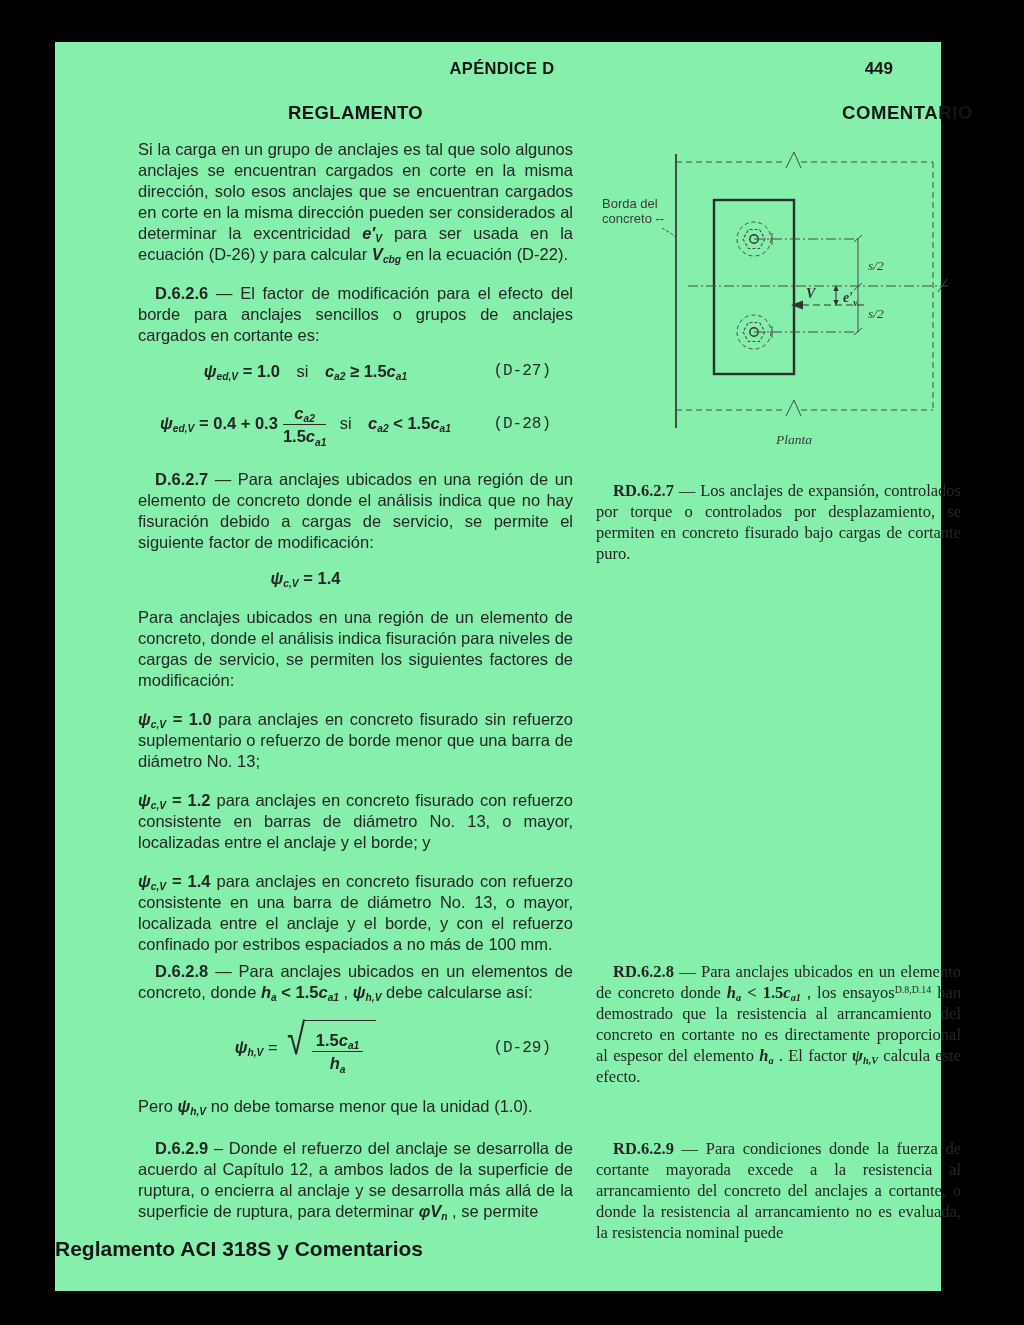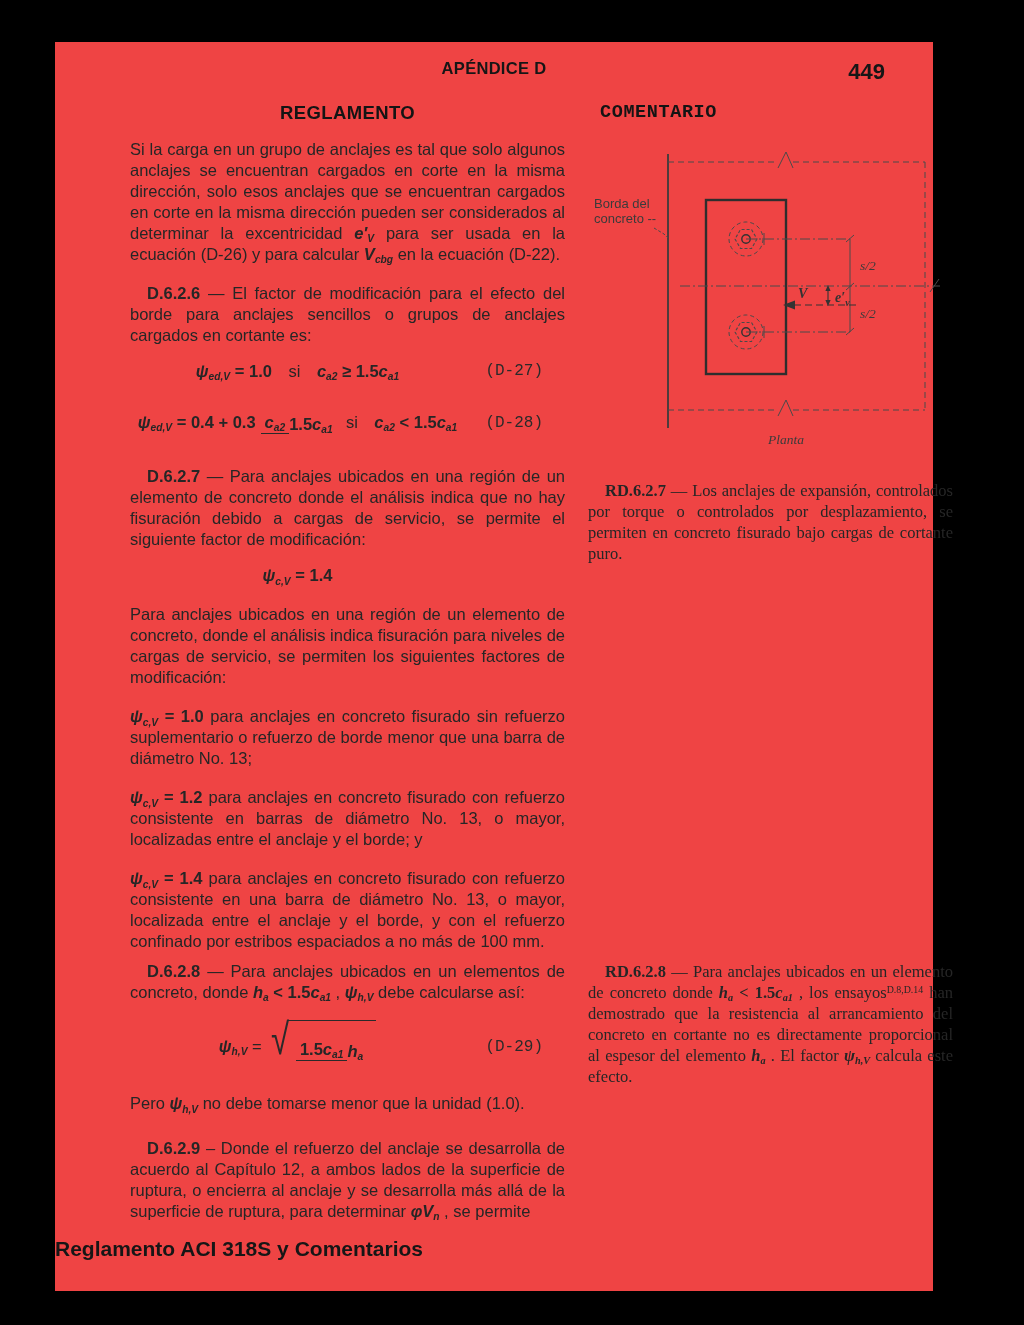--- a/index.html
+++ b/index.html
@@ -7,61 +7,62 @@
     width:1024px;height:1325px;
     background:#000;
     font-family:"Liberation Sans",sans-serif;
     position:relative;
     overflow:hidden;
   }
   .page{
     position:absolute;
     left:55px;top:42px;
     width:878px;height:1249px;
-    background:#ef4444;
+    background:#86efac;
     color:#222;
+    padding-left:8px;
   }
   
   .page-header{
     position:relative;
     padding-top:17px;
     height:24px;
   }
   .header-title{
     text-align:center;
     font-weight:bold;
     font-size:16.5px;
     letter-spacing:.3px;
     color:#161616;
   }
   .page-number{
     position:absolute;
     top:17px;right:48px;
     font-weight:bold;
-    font-size:22px;
+    font-size:17px;
     color:#161616;
   }
   
   .col-titles{
     display:grid;
     grid-template-columns:435px 365px;
     column-gap:35px;
     padding:0 49px 0 75px;
     margin-top:19px;
   }
   .col-title-left{
     text-align:center;
     font-weight:bold;
     font-size:18.5px;
     color:#141414;
     letter-spacing:.4px;
   }
   .col-title-right{
-    text-align:left;
-    font-family:Liberation Mono, monospace;
+    text-align:right;
+    font-family:Liberation Sans, sans-serif;
     font-weight:bold;
     font-size:18.5px;
     color:#141414;
     letter-spacing:.6px;
   }
   
   .row{
     display:grid;
     grid-template-columns:435px 365px;
     column-gap:23px;
@@ -112,25 +113,25 @@
   .eq-body{
     flex:1;text-align:center;
     font-size:16.5px;
   }
   .eq-tag{
     width:78px;text-align:right;
     padding-right:22px;
     font-size:16px;color:#2a2a2a;font-family:Liberation Mono, monospace;
   }
   .frac{
-    display:inline-flex;flex-direction:row;
+    display:inline-flex;flex-direction:column;
     vertical-align:middle;
     text-align:center;
     line-height:1.12;
-    margin:16px 5px;
+    margin:7px 5px;
     justify-content:flex-end;
   }
   .frac .num{border-bottom:1.7px solid #2a2a2a;padding:0 4px 2px;}
   .frac .den{padding-top:2px;}
   .sqrt{
     display:inline-flex;align-items:flex-start;
     vertical-align:middle;
     margin-left:6px;
   }
   .sqrt-sym{
@@ -311,16 +312,19 @@
     </div>
     <div class="col-right">
       <p class="indent"><b>RD.6.2.8</b> — Para anclajes ubicados en un elemento de concreto donde <span class="bi">h</span><sub>a</sub> <b>&lt; 1.5</b><span class="bi">c</span><sub>a1</sub> , los ensayos<sup>D.8,D.14</sup> han demostrado que la resistencia al arrancamiento del concreto en cortante no es directamente proporcional al espesor del elemento <span class="bi">h</span><sub>a</sub> . El factor <span class="bi">ψ</span><sub>h,V</sub> calcula este efecto.</p>
     </div>
   </div>
 
   <div class="row row-c">
     <div class="col-left">
       <p class="indent"><b>D.6.2.9</b> – Donde el refuerzo del anclaje se desarrolla de acuerdo al Capítulo 12, a ambos lados de la superficie de ruptura, o encierra al anclaje y se desarrolla más allá de la superficie de ruptura, para determinar <span class="bi">φV</span><sub>n</sub> , se permite</p>
     </div>
+    <div class="col-right">
+      <p class="indent"><b>RD.6.2.9</b> — Para condiciones donde la fuerza de cortante mayorada excede a la resistencia al arrancamiento del concreto del anclajes a cortante, o donde la resistencia al arrancamiento no es evaluada, la resistencia nominal puede</p>
+    </div>
   </div>
 
   <div class="page-footer">Reglamento ACI 318S y Comentarios</div>
 </div>
 
 </body></html>

